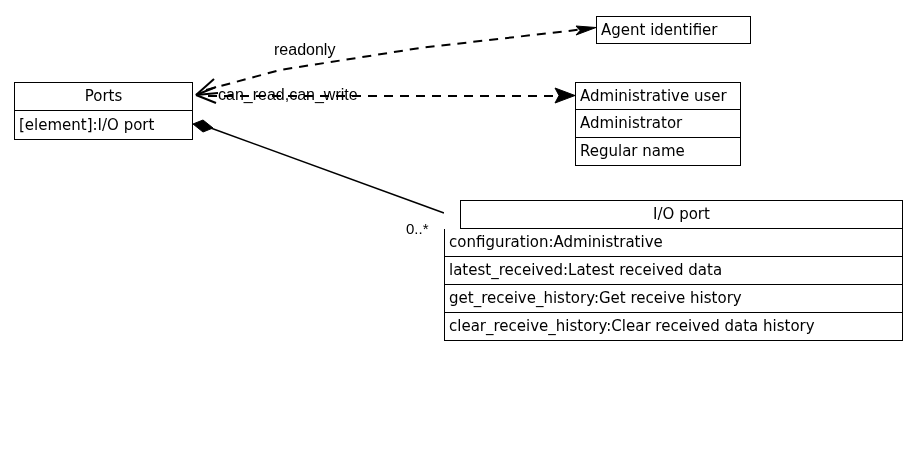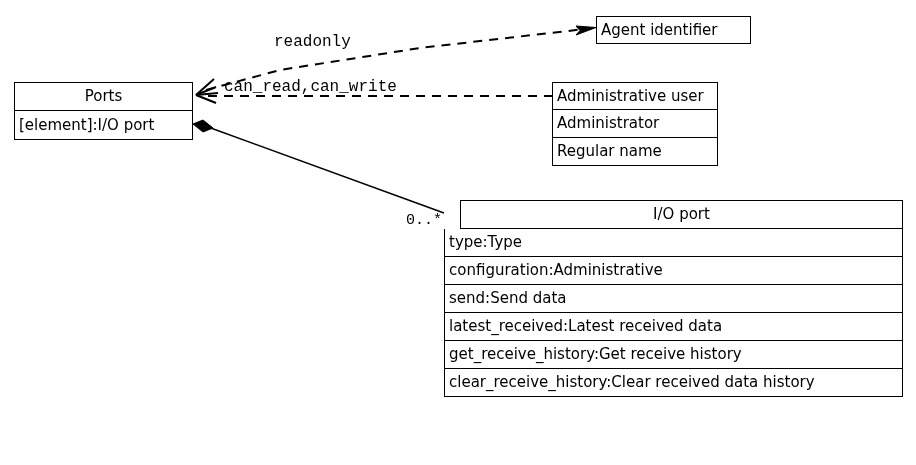--- a/index.html
+++ b/index.html
@@ -55,40 +55,41 @@
 
   
   #class-ports { left: 14px; top: 82px; width: 179px; }
   #class-ports .uml-cell { height: 29px; }
 
   
   #class-agent-identifier { left: 596px; top: 16px; width: 155px; }
   #class-agent-identifier .uml-cell { height: 28px; }
 
   
-  #class-administrative-user { left: 552px; top: 82px; width: 194px; }
+  #class-administrative-user { left: 575px; top: 82px; width: 194px; }
   #class-administrative-user .cell-attr { height: 28px; width: 166px; }
 
   
   #class-io-port { left: 444px; top: 200px; width: 459px; }
   #class-io-port .uml-cell { height: 28px; }
   #class-io-port .cell-title { height: 29px; margin-left: 16px; }
 
   
   .edge-label {
     position: absolute;
-    font-family: Liberation Mono, monospace;
+    font-family: Liberation Sans, sans-serif;
     font-size: 16px;
     color: #000000;
     white-space: nowrap;
     background: transparent;
     line-height: 1;
+    margin-top: 8px;
   }
   #edge-label-readonly { left: 274px; top: 34px; }
-  #edge-label-permissions { left: 224px; top: 79px; }
+  #edge-label-permissions { left: 218px; top: 79px; }
   #edge-label-multiplicity { left: 406px; top: 213px; font-size: 15px; }
 </style>
 </head>
 <body>
 
 <div id="diagram-canvas">
 
   <svg id="edge-layer" viewBox="0 0 916 465" width="916" height="465" xmlns="http://www.w3.org/2000/svg">
 
     <g>
@@ -126,23 +127,21 @@
   </div>
 
   <div class="uml-class" id="class-administrative-user">
     <div class="uml-cell cell-attr cell-title-left" style="justify-content:flex-start;">Administrative user</div>
     <div class="uml-cell cell-attr">Administrator</div>
     <div class="uml-cell cell-attr">Regular name</div>
   </div>
 
   <div class="uml-class" id="class-io-port">
     <div class="uml-cell cell-title">I/O port</div>
-    <div class="uml-cell cell-attr">type:Type</div>
     <div class="uml-cell cell-attr">configuration:Administrative</div>
-    <div class="uml-cell cell-attr">send:Send data</div>
     <div class="uml-cell cell-attr">latest_received:Latest received data</div>
     <div class="uml-cell cell-attr">get_receive_history:Get receive history</div>
     <div class="uml-cell cell-attr">clear_receive_history:Clear received data history</div>
   </div>
 
   <div class="edge-label" id="edge-label-readonly">readonly</div>
   <div class="edge-label" id="edge-label-permissions">can_read,can_write</div>
   <div class="edge-label" id="edge-label-multiplicity">0..*</div>
 
 </div>

